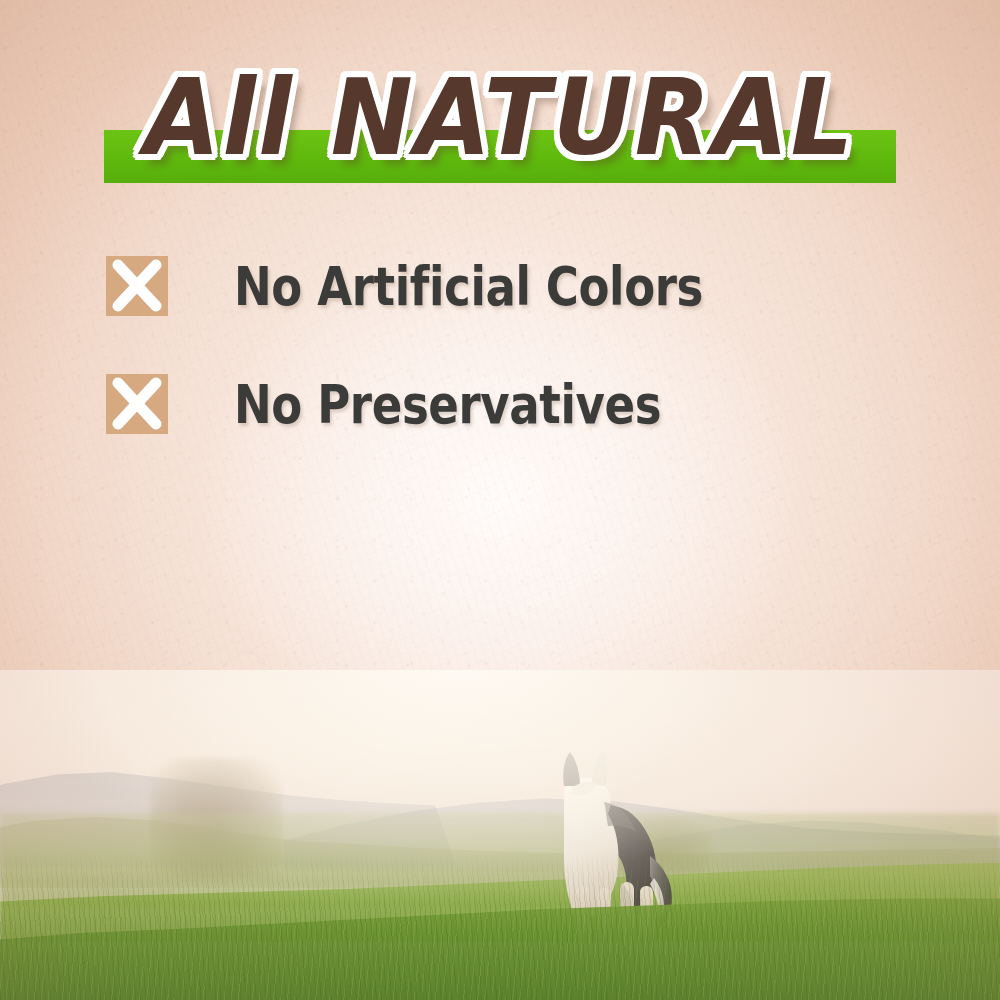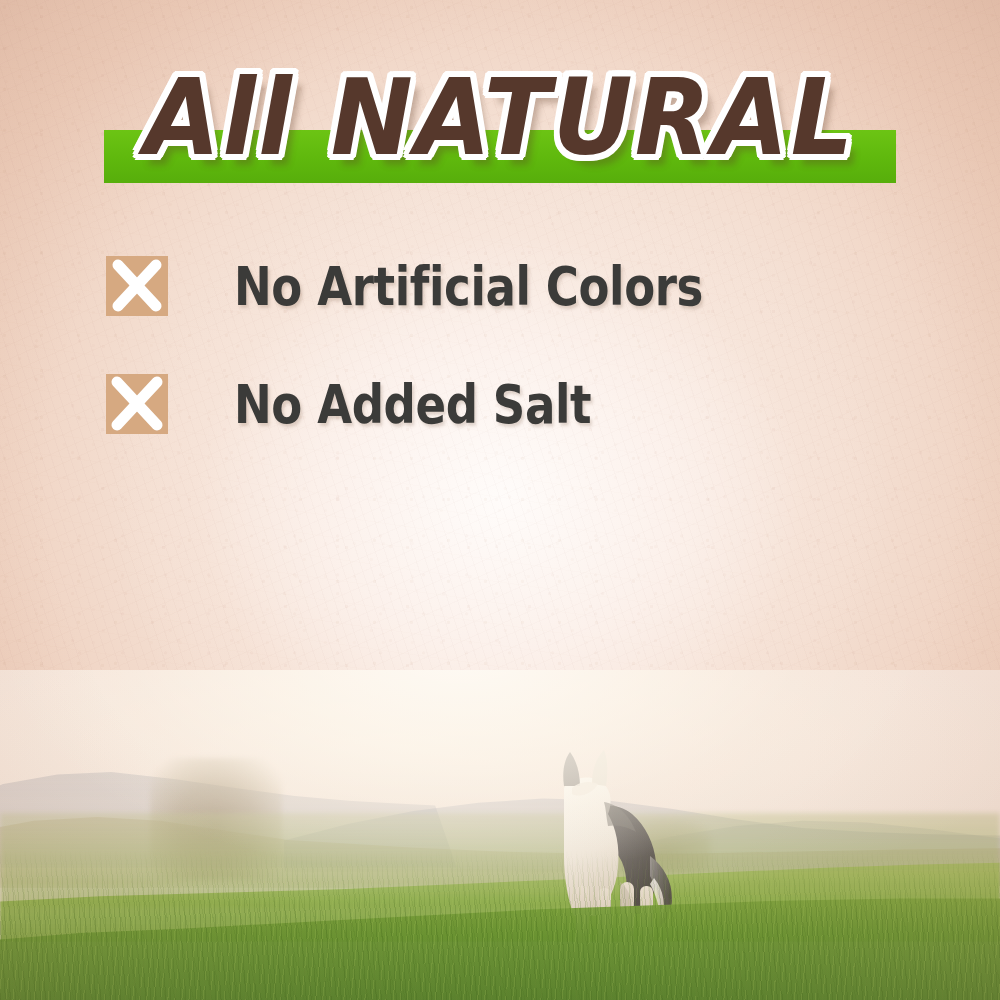--- a/index.html
+++ b/index.html
@@ -266,25 +266,25 @@
       <span class="xbox">
         <svg viewBox="0 0 62 60" xmlns="http://www.w3.org/2000/svg">
           <path d="M12 9 L50 50" stroke="#FFFFFF" stroke-width="11" stroke-linecap="round" fill="none"></path>
           <path d="M50 9 L12 50" stroke="#FFFFFF" stroke-width="11" stroke-linecap="round" fill="none"></path>
         </svg>
       </span>
       <span class="row-label">No Artificial Colors</span>
     </div>
 
 
-
     <div class="row">
       <span class="xbox">
         <svg viewBox="0 0 62 60" xmlns="http://www.w3.org/2000/svg">
-          <path d="M11 8 L51 51" stroke="#FFFFFF" stroke-width="11" stroke-linecap="round" fill="none"></path>
-          <path d="M51 8 L11 51" stroke="#FFFFFF" stroke-width="11" stroke-linecap="round" fill="none"></path>
+          <path d="M12 9 L50 50" stroke="#FFFFFF" stroke-width="11" stroke-linecap="round" fill="none"></path>
+          <path d="M50 9 L12 50" stroke="#FFFFFF" stroke-width="11" stroke-linecap="round" fill="none"></path>
         </svg>
       </span>
-      <span class="row-label">No Added Salt</span>
+      <span class="row-label">No Preservatives</span>
     </div>
+
 
   </div>
 </div>
 
 </body></html>

